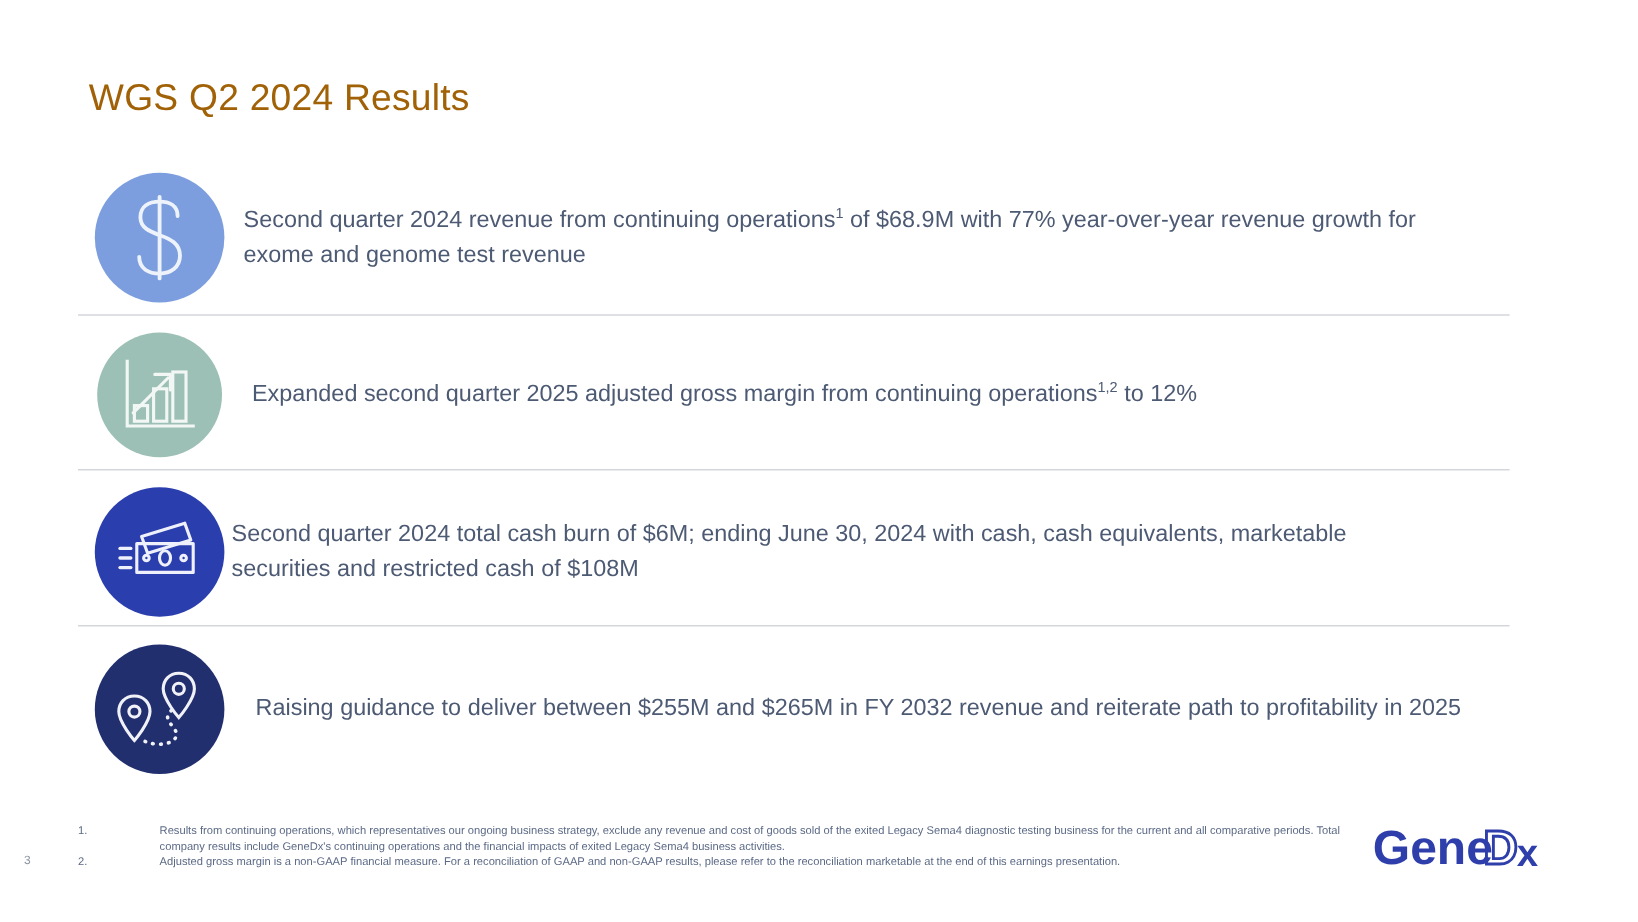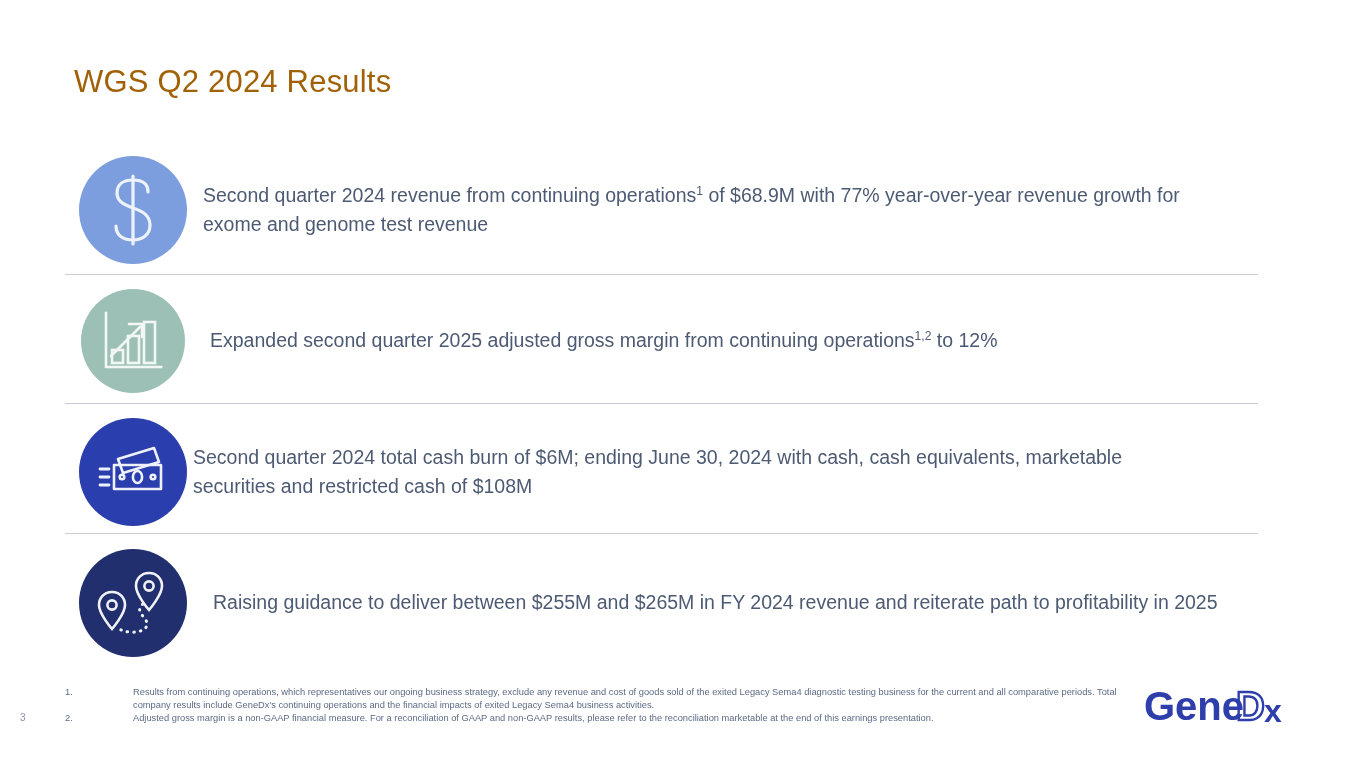--- a/index.html
+++ b/index.html
@@ -30,21 +30,21 @@
     font-weight: 400;
     color: #a16207;
     letter-spacing: 0.2px;
     white-space: nowrap;
   }
 
   
   .rows {
     position: absolute;
     left: 0;
-    top: 144px;
+    top: 132px;
     width: 1262px;
   }
   .row {
     position: relative;
     display: flex;
     align-items: center;
     height: 131px;
   }
   .row-icon {
     width: 108px;
@@ -182,21 +182,21 @@
         <svg width="74" height="72" viewBox="0 0 74 72" fill="none">
           <g stroke="#f0f2f8" stroke-width="2.6" fill="none">
             <path d="M53 6 C61 6 66 12 66 19 C66 28 53 43 53 43 C53 43 40 28 40 19 C40 12 45 6 53 6 Z"></path>
             <circle cx="53" cy="19" r="4.6"></circle>
             <path d="M16 25 C24 25 29 31 29 38 C29 47 16 62 16 62 C16 62 3 47 3 38 C3 31 8 25 16 25 Z"></path>
             <circle cx="16" cy="38" r="4.6"></circle>
           </g>
           <path d="M47 37 C38 44 50 50 51 56 C52 63 42 66 33 65 C26 64 23 62 20 60" stroke="#f0f2f8" stroke-width="3" stroke-linecap="round" fill="none" stroke-dasharray="0.6 6"></path>
         </svg>
       </div>
-      <div class="row-text"><span>Raising guidance to deliver between $255M and $265M in FY 2024 revenue and reiterate path to profitability in 2025</span><sup></sup><span></span></div>
+      <div class="row-text"><span>Raising guidance to deliver between $255M and $265M in FY 2032 revenue and reiterate path to profitability in 2025</span><sup></sup><span></span></div>
     </div>
 
   </div>
 
   <div class="footnotes">
     <div class="footnote">
       <span class="footnote-num">1.</span>
       <span class="footnote-text">Results from continuing operations, which representatives our ongoing business strategy, exclude any revenue and cost of goods sold of the exited Legacy Sema4 diagnostic testing business for the current and all comparative periods. Total company results include GeneDx's continuing operations and the financial impacts of exited Legacy Sema4 business activities.</span>
     </div>
     <div class="footnote">

